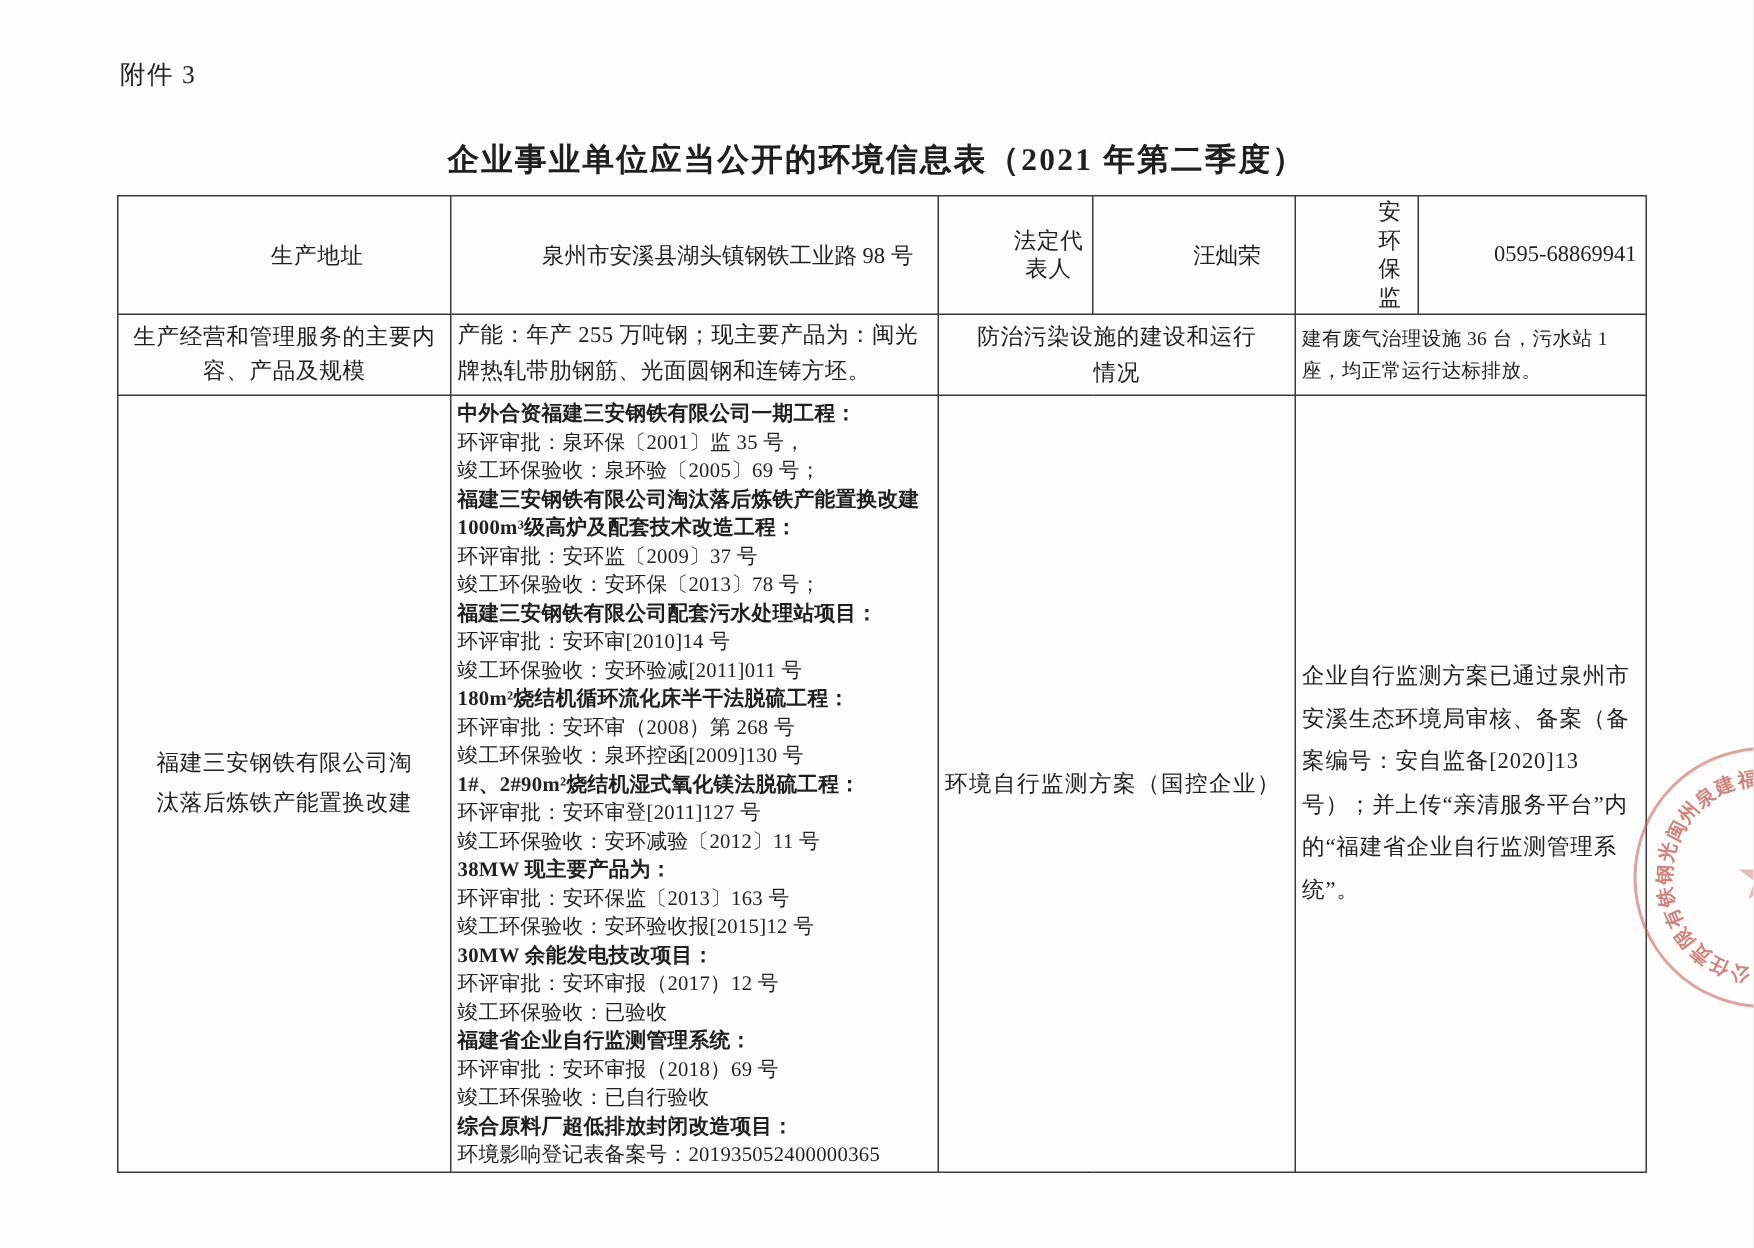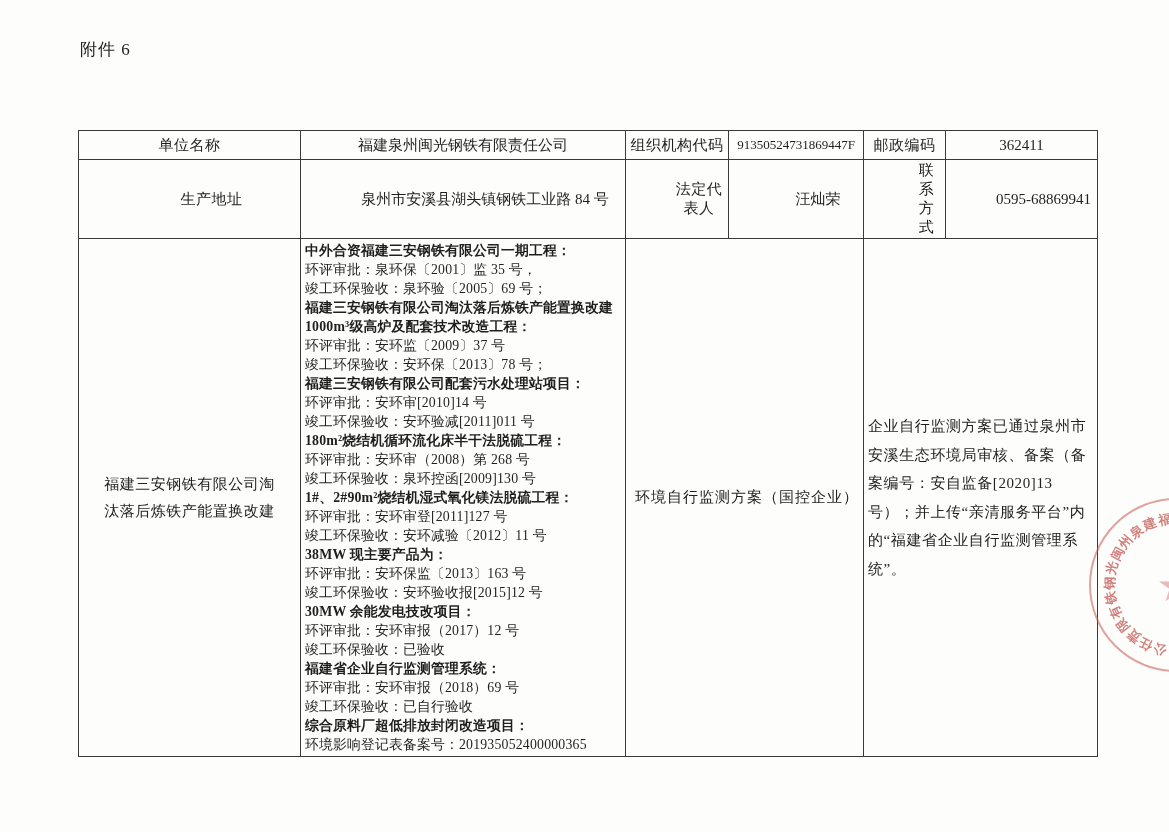--- a/index.html
+++ b/index.html
@@ -41,21 +41,21 @@
   td.c-center{text-align:center;}
   td.small-note{font-size:13px;line-height:1.55;padding:2px 6px;letter-spacing:0.3px;}
   td.prod-cell{font-size:15px;line-height:1.55;padding:2px 8px;letter-spacing:0.3px;}
   td.permits-cell{vertical-align:top;padding:3px 6px 3px 7px;}
   .pline{
     font-size:13.8px;line-height:19px;
     white-space:nowrap;letter-spacing:0.2px;
     font-family:"Liberation Serif","DejaVu Serif",serif;
   }
   .pline.bold{font-weight:bold;}
-  td.monitor-label{text-align:right;letter-spacing:1px;}
+  td.monitor-label{text-align:left;letter-spacing:1px;}
   td.monitor-value{font-size:15px;line-height:1.9;padding:4px 12px;letter-spacing:0.6px;}
   
   .seal{position:absolute;left:1176px;top:585px;width:0;height:0;}
   .seal-ring{
     position:absolute;left:0;top:0;width:170px;height:170px;
     transform:translate(-50%,-50%);
     border-radius:50%;
     border:2.5px solid rgba(201,88,82,0.55);
   }
   .seal-star{
@@ -69,48 +69,47 @@
     font-size:13px;font-weight:bold;
     color:rgba(190,80,75,0.72);
     font-family:"Liberation Serif","DejaVu Serif",serif;
   }
 </style>
 </head>
 <body>
 
 <div class="page">
 
-  <div class="attachment">附件 6</div>
+  <div class="attachment">附件 3</div>
 
+  <h1 class="title">企业事业单位应当公开的环境信息表（2021 年第二季度）</h1>
 
   <table class="info-table">
     <colgroup>
       <col style="width:222px">
         <col style="width:325px">
         <col style="width:103px">
       <col style="width:135px">
         <col style="width:82px">
         <col style="width:152px">
     </colgroup>
     <tbody>
-      <tr class="r1">
-        <td class="c-label">单位名称</td>
-        <td class="c-center">福建泉州闽光钢铁有限责任公司</td>
-        <td class="c-label">组织机构代码</td>
-        <td class="c-center" style="font-size:13px;">91350524731869447F</td>
-        <td class="c-label">邮政编码</td>
-        <td class="c-center">362411</td>
-      </tr>
       <tr class="r2">
         <td class="c-label">生产地址</td>
-        <td class="c-center">泉州市安溪县湖头镇钢铁工业路 84 号</td>
+        <td class="c-center">泉州市安溪县湖头镇钢铁工业路 98 号</td>
         <td class="c-label">法定代表人</td>
         <td class="c-center">汪灿荣</td>
-        <td class="c-label">联系方式</td>
+        <td class="c-label">安环保监</td>
         <td class="c-center">0595-68869941</td>
+      </tr>
+      <tr class="r3">
+        <td class="c-label" style="line-height:1.5;">生产经营和管理服务的主要内容、产品及规模</td>
+        <td class="prod-cell">产能：年产 255 万吨钢；现主要产品为：闽光牌热轧带肋钢筋、光面圆钢和连铸方坯。</td>
+        <td class="c-label" colspan="2" style="line-height:1.6;padding:2px 20px;">防治污染设施的建设和运行情况</td>
+        <td class="small-note" colspan="2">建有废气治理设施 36 台，污水站 1 座，均正常运行达标排放。</td>
       </tr>
       <tr class="r4">
         <td class="c-label" style="line-height:1.8;padding:2px 18px;">福建三安钢铁有限公司淘汰落后炼铁产能置换改建</td>
         <td class="permits-cell">
           <div>
               <div class="pline bold">中外合资福建三安钢铁有限公司一期工程：</div>
               <div class="pline">环评审批：泉环保〔2001〕监 35 号，</div>
               <div class="pline">竣工环保验收：泉环验〔2005〕69 号；</div>
               <div class="pline bold">福建三安钢铁有限公司淘汰落后炼铁产能置换改建</div>
               <div class="pline bold">1000m³级高炉及配套技术改造工程：</div>

